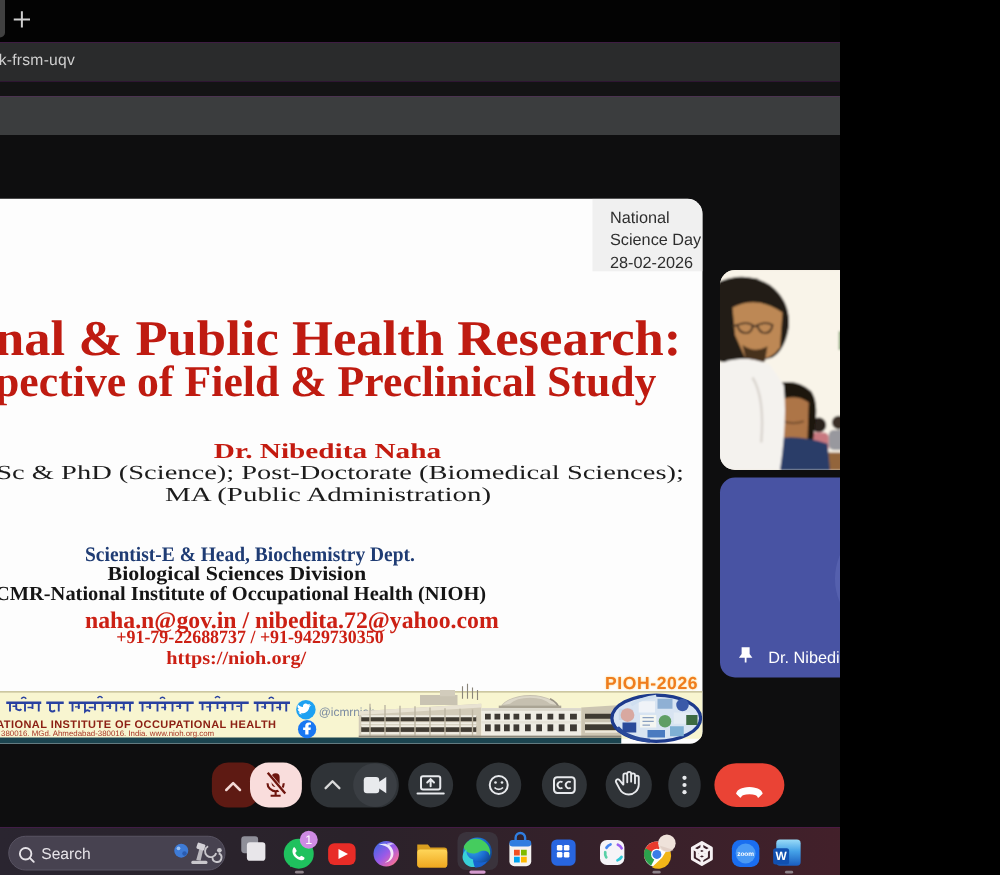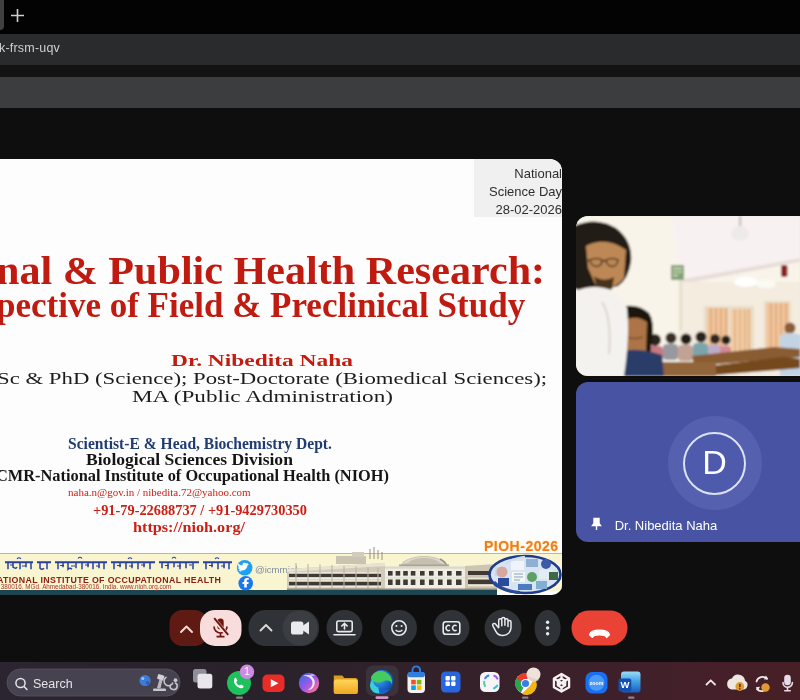--- a/index.html
+++ b/index.html
@@ -1,15 +1,15 @@
 <!DOCTYPE html>
 <html><head><meta charset="utf-8">
 <style>
   html,body{margin:0;padding:0;background:#000;}
-  #page{position:relative;width:800px;height:700px;overflow:hidden;background:#a21caf;font-family:"Liberation Sans",sans-serif;}
+  #page{position:relative;width:672px;height:700px;overflow:hidden;background:#a21caf;font-family:"Liberation Sans",sans-serif;}
   .abs{position:absolute;}
 </style>
 </head>
 <body>
 <div id="page">
 
   <div class="abs" style="left:0;top:0;width:800px;height:34px;background:#030303;"></div>
   <div class="abs" style="left:0;top:0;width:4px;height:30px;background:#404040;border-radius:0 0 6px 0;"></div>
   <div class="abs" style="left:10px;top:8px;width:15px;height:15px;">
     <svg width="15" height="15">
@@ -18,33 +18,33 @@
   </div>
   <div class="abs" style="left:0;top:34px;width:800px;height:31px;background:#2a2b2c;"></div>
   <div class="abs" style="left:-1px;top:41px;font-size:12.5px;color:#cfcfcf;letter-spacing:0.2px;">k-frsm-uqv</div>
   <div class="abs" style="left:0;top:65px;width:800px;height:12px;background:#131314;"></div>
   <div class="abs" style="left:0;top:77px;width:800px;height:31px;background:#3b3d3e;"></div>
   <div class="abs" style="left:0;top:108px;width:800px;height:554px;background:#0e0e0f;"></div>
 
   <div id="slide" class="abs" style="left:0;top:159px;width:562px;height:436px;background:#fdfdfd;border-radius:0 12px 10px 0;overflow:hidden;">
 
     <div class="abs" style="left:474px;top:0;width:88px;height:58px;background:#f0f0f0;border-radius:0 12px 0 0;"></div>
-    <div class="abs" style="left:474px;top:6px;width:88px;text-align:right;font-size:13px;line-height:18px;color:#2e2e2e;">National<br>Science Day<br>28-02-2026</div>
+    <div class="abs" style="left:488px;top:6px;width:88px;text-align:left;font-size:13px;line-height:18px;color:#2e2e2e;">National<br>Science Day<br>28-02-2026</div>
 
     <div class="abs" id="t1" style="left:-4px;top:87.5px;font-family:'Liberation Serif',serif;font-weight:bold;font-size:40px;color:#bf1b11;white-space:nowrap;transform:scaleX(1.053);transform-origin:left top;">nal &amp; Public Health Research:</div>
     <div class="abs" id="t2" style="left:-4px;top:126.7px;font-family:'Liberation Serif',serif;font-weight:bold;font-size:35px;color:#bf1b11;white-space:nowrap;transform:scaleX(1.0);transform-origin:left top;">pective of Field &amp; Preclinical Study</div>
 
     <div class="abs" id="a1" style="left:171px;top:191.6px;font-family:'Liberation Serif',serif;font-weight:bold;font-size:17px;color:#c41b10;white-space:nowrap;transform:scaleX(1.377);transform-origin:left top;">Dr. Nibedita Naha</div>
     <div class="abs" id="a2" style="left:-3px;top:210.7px;font-family:'Liberation Serif',serif;font-size:16px;color:#1c1c1c;white-space:nowrap;transform:scaleX(1.423);transform-origin:left top;">Sc &amp; PhD (Science); Post-Doctorate (Biomedical Sciences);</div>
     <div class="abs" id="a3" style="left:132px;top:228.7px;font-family:'Liberation Serif',serif;font-size:16px;color:#1c1c1c;white-space:nowrap;transform:scaleX(1.446);transform-origin:left top;">MA (Public Administration)</div>
 
     <div class="abs" id="b1" style="left:68px;top:274.6px;font-family:'Liberation Serif',serif;font-weight:bold;font-size:16.5px;color:#1f3c74;white-space:nowrap;transform:scaleX(0.944);transform-origin:left top;">Scientist-E &amp; Head, Biochemistry Dept.</div>
     <div class="abs" id="b2" style="left:86px;top:291.7px;font-family:'Liberation Serif',serif;font-weight:bold;font-size:16px;color:#151515;white-space:nowrap;transform:scaleX(1.098);transform-origin:left top;">Biological Sciences Division</div>
     <div class="abs" id="b3" style="left:-4px;top:307.7px;font-family:'Liberation Serif',serif;font-weight:bold;font-size:16px;color:#151515;white-space:nowrap;transform:scaleX(1.022);transform-origin:left top;">CMR-National Institute of Occupational Health (NIOH)</div>
-    <div class="abs" id="b4" style="left:68px;top:327.0px;font-family:'Liberation Serif',serif;font-weight:normal;font-size:11px;color:#cc2014;white-space:nowrap;transform:scaleX(1.0);transform-origin:left top;">naha.n@gov.in / nibedita.72@yahoo.com</div>
+    <div class="abs" id="b4" style="left:68px;top:327.0px;font-family:'Liberation Serif',serif;font-weight:bold;font-size:19px;color:#cc2014;white-space:nowrap;transform:scaleX(1.0);transform-origin:left top;">naha.n@gov.in / nibedita.72@yahoo.com</div>
     <div class="abs" id="b5" style="left:93px;top:343.0px;font-family:'Liberation Serif',serif;font-weight:bold;font-size:15px;color:#cc2014;white-space:nowrap;transform:scaleX(0.956);transform-origin:left top;">+91-79-22688737 / +91-9429730350</div>
     <div class="abs" id="b6" style="left:133px;top:360.0px;font-family:'Liberation Serif',serif;font-weight:bold;font-size:15px;color:#cc2014;white-space:nowrap;transform:scaleX(1.079);transform-origin:left top;">https://nioh.org/</div>
 
     <div class="abs" style="left:484px;top:379px;font-size:14px;font-weight:bold;color:#ef7d1e;letter-spacing:0.5px;text-shadow:0 0 2px #ffdf9e,0 0 1px #ffdf9e;white-space:nowrap;">PIOH-2026</div>
 
     <div class="abs" style="left:0;top:394px;width:562px;height:37px;background:#f8f5d0;border-top:1px solid #bdb88f;"></div>
 
     <div class="abs" style="left:0;top:431px;width:497px;height:5px;background:#1c4550;"></div>
 
     <div id="bandsvg" class="abs" style="left:0;top:380px;width:562px;height:56px;">

